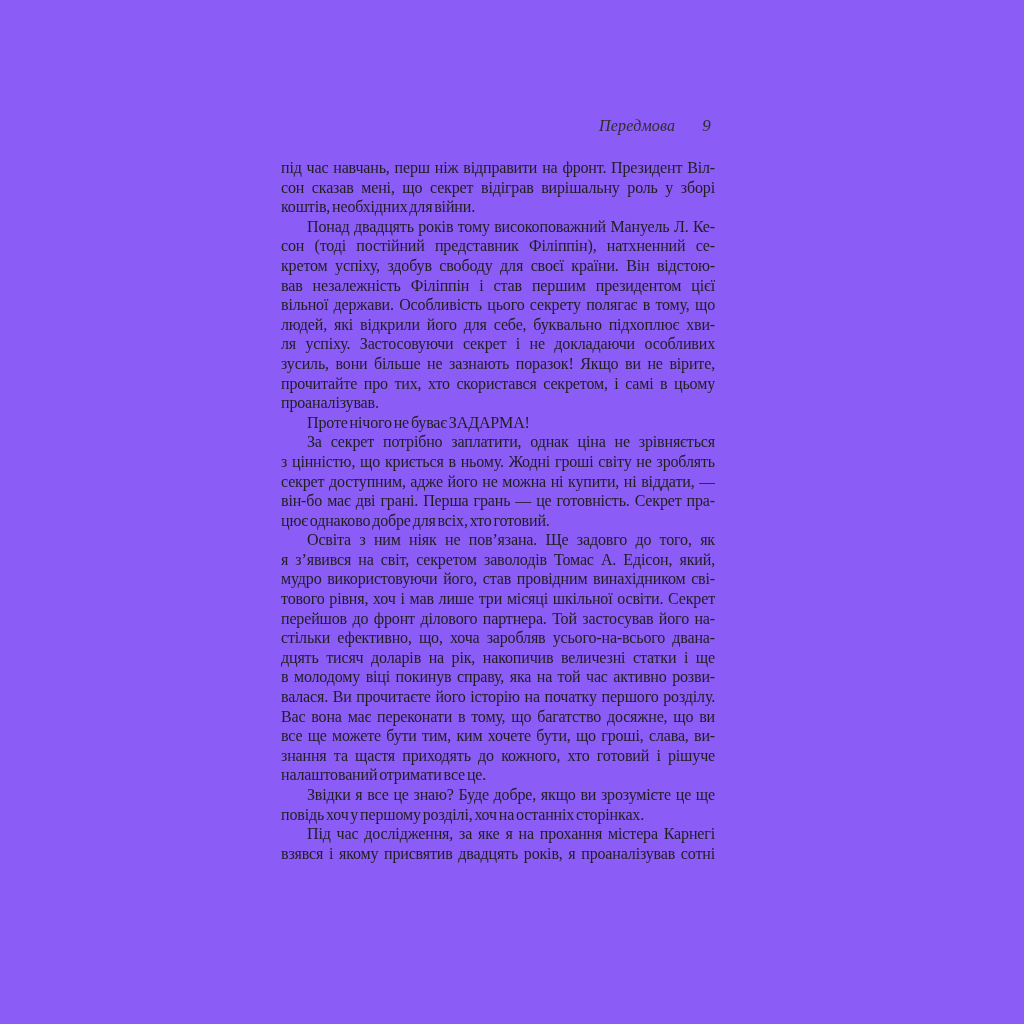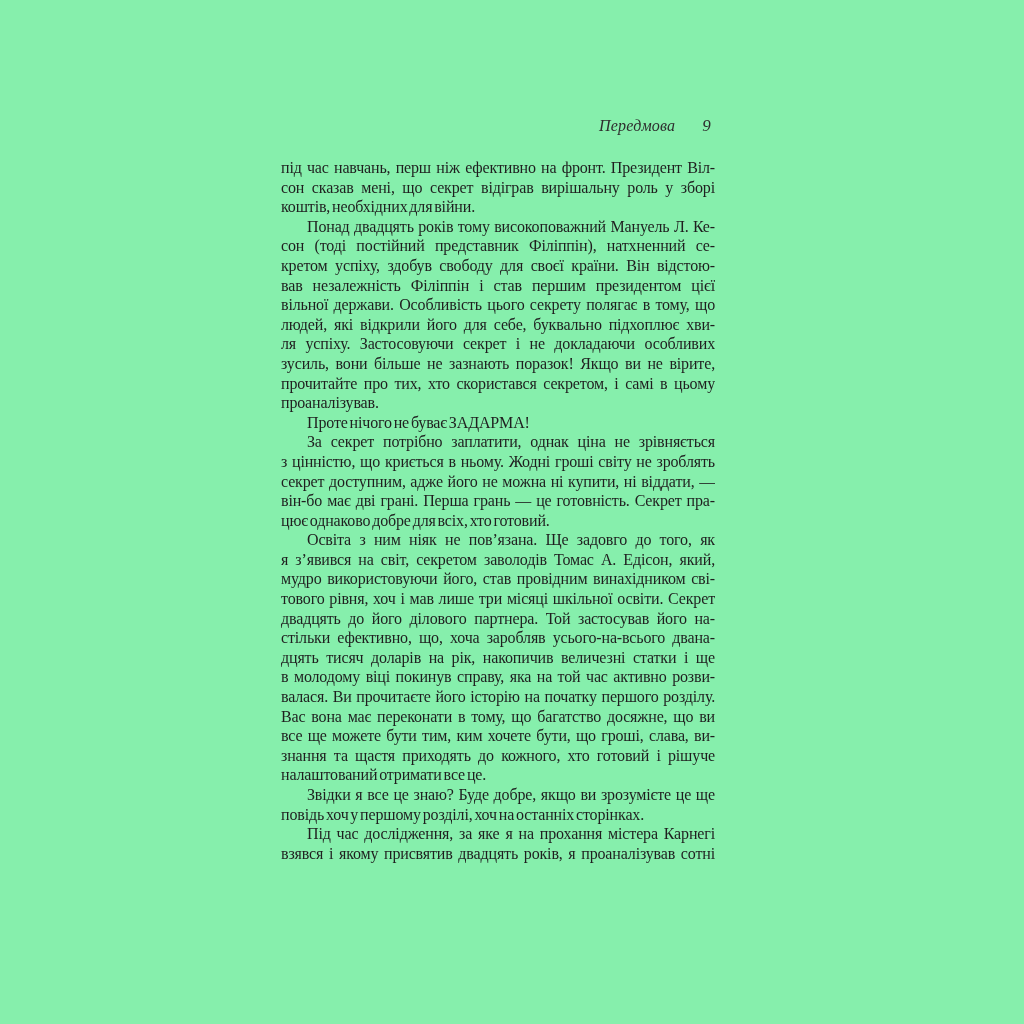--- a/index.html
+++ b/index.html
@@ -6,21 +6,21 @@
     margin: 0;
     padding: 0;
     width: 1024px;
     height: 1024px;
     background: #ffffff;
   }
   .page {
     position: relative;
     width: 1024px;
     height: 1024px;
-    background: #86efac;
+    background: #8b5cf6;
     overflow: hidden;
     font-family: "Liberation Serif", "DejaVu Serif", serif;
   }
   .running-header {
     position: absolute;
     left: 281px;
     top: 116px;
     width: 430px;
     text-align: right;
     font-style: italic;
@@ -64,21 +64,21 @@
 </style>
 </head>
 <body>
 
 <div class="page">
   <div class="running-header">
     <span>Передмова</span><span class="pagenum">9</span>
   </div>
   <div class="text-block">
       <div class="para">
-        <div class="line">під час навчань, перш ніж ефективно на фронт. Президент Віл-</div>
+        <div class="line">під час навчань, перш ніж відправити на фронт. Президент Віл-</div>
         <div class="line">сон сказав мені, що секрет відіграв вирішальну роль у зборі</div>
         <div class="line lastline">коштів, необхідних для війни.</div>
       </div>
       <div class="para indent">
         <div class="line">Понад двадцять років тому високоповажний Мануель Л. Ке-</div>
         <div class="line">сон (тоді постійний представник Філіппін), натхненний се-</div>
         <div class="line">кретом успіху, здобув свободу для своєї країни. Він відстою-</div>
         <div class="line">вав незалежність Філіппін і став першим президентом цієї</div>
         <div class="line">вільної держави. Особливість цього секрету полягає в тому, що</div>
         <div class="line">людей, які відкрили його для себе, буквально підхоплює хви-</div>
@@ -95,21 +95,21 @@
         <div class="line">з цінністю, що криється в ньому. Жодні гроші світу не зроблять</div>
         <div class="line">секрет доступним, адже його не можна ні купити, ні віддати, —</div>
         <div class="line">він-бо має дві грані. Перша грань — це готовність. Секрет пра-</div>
         <div class="line lastline">цює однаково добре для всіх, хто готовий.</div>
       </div>
       <div class="para indent">
         <div class="line">Освіта з ним ніяк не пов’язана. Ще задовго до того, як</div>
         <div class="line">я з’явився на світ, секретом заволодів Томас А. Едісон, який,</div>
         <div class="line">мудро використовуючи його, став провідним винахідником сві-</div>
         <div class="line">тового рівня, хоч і мав лише три місяці шкільної освіти. Секрет</div>
-        <div class="line">двадцять до його ділового партнера. Той застосував його на-</div>
+        <div class="line">перейшов до фронт ділового партнера. Той застосував його на-</div>
         <div class="line">стільки ефективно, що, хоча заробляв усього-на-всього двана-</div>
         <div class="line">дцять тисяч доларів на рік, накопичив величезні статки і ще</div>
         <div class="line">в молодому віці покинув справу, яка на той час активно розви-</div>
         <div class="line">валася. Ви прочитаєте його історію на початку першого розділу.</div>
         <div class="line">Вас вона має переконати в тому, що багатство досяжне, що ви</div>
         <div class="line">все ще можете бути тим, ким хочете бути, що гроші, слава, ви-</div>
         <div class="line">знання та щастя приходять до кожного, хто готовий і рішуче</div>
         <div class="line lastline">налаштований отримати все це.</div>
       </div>
       <div class="para indent">

